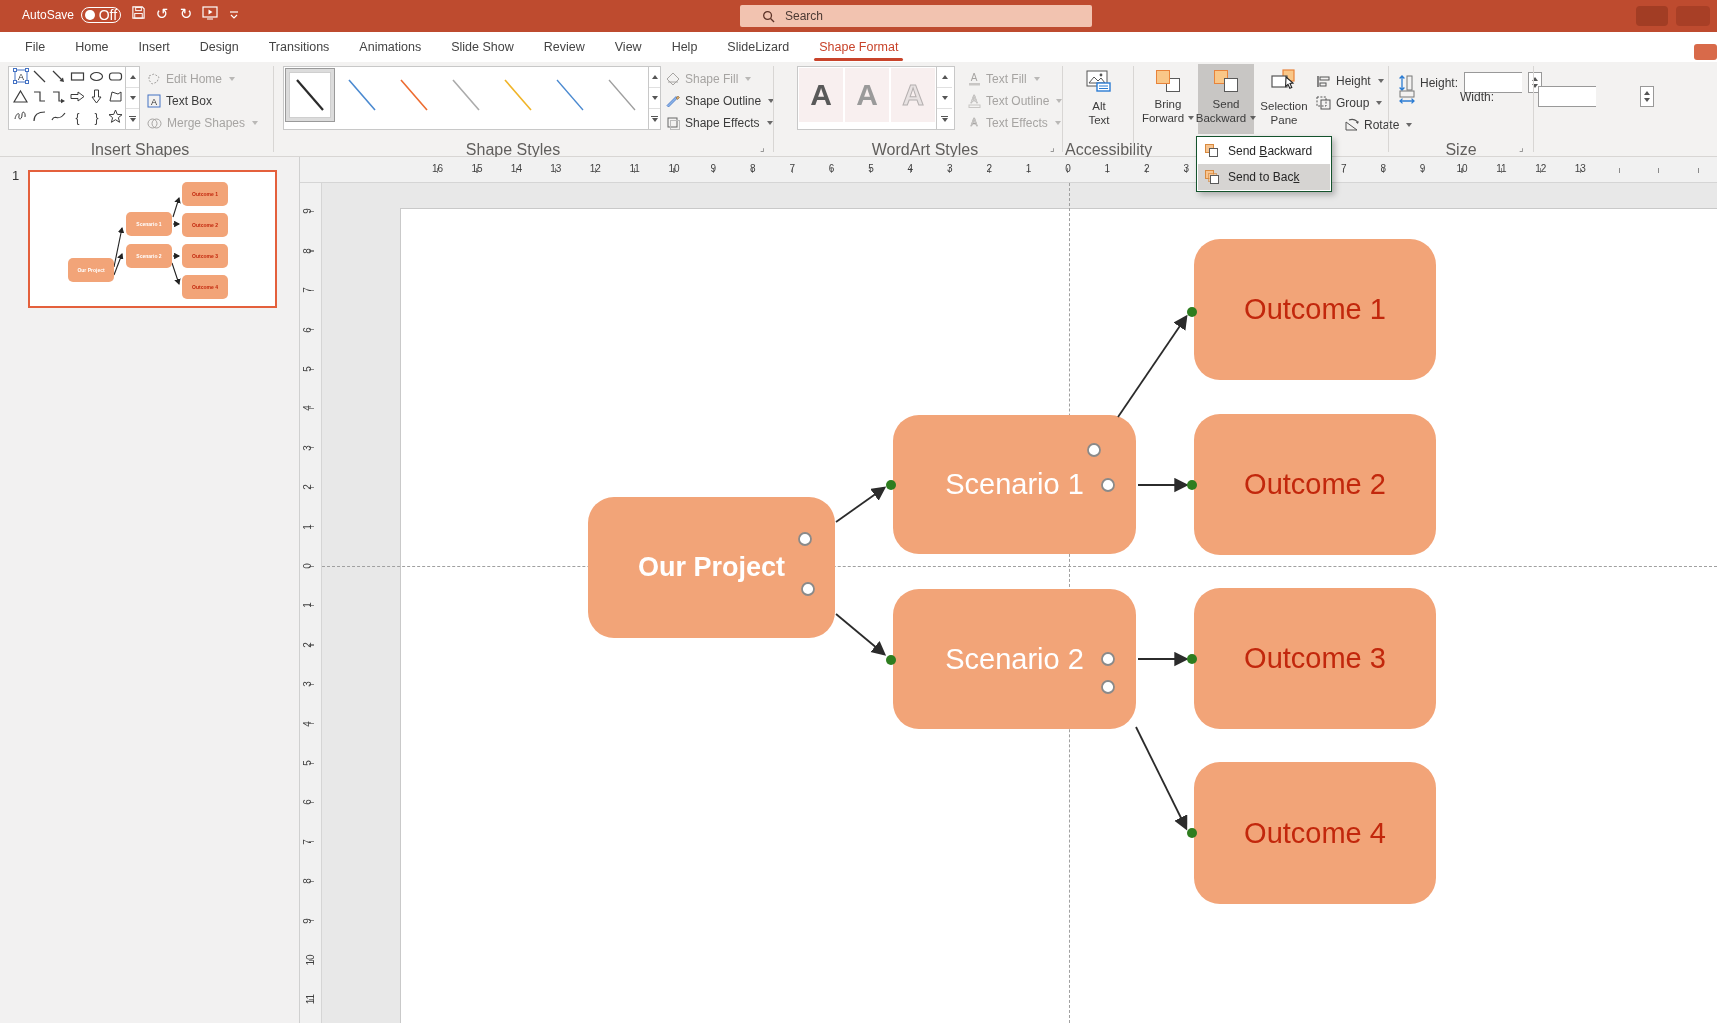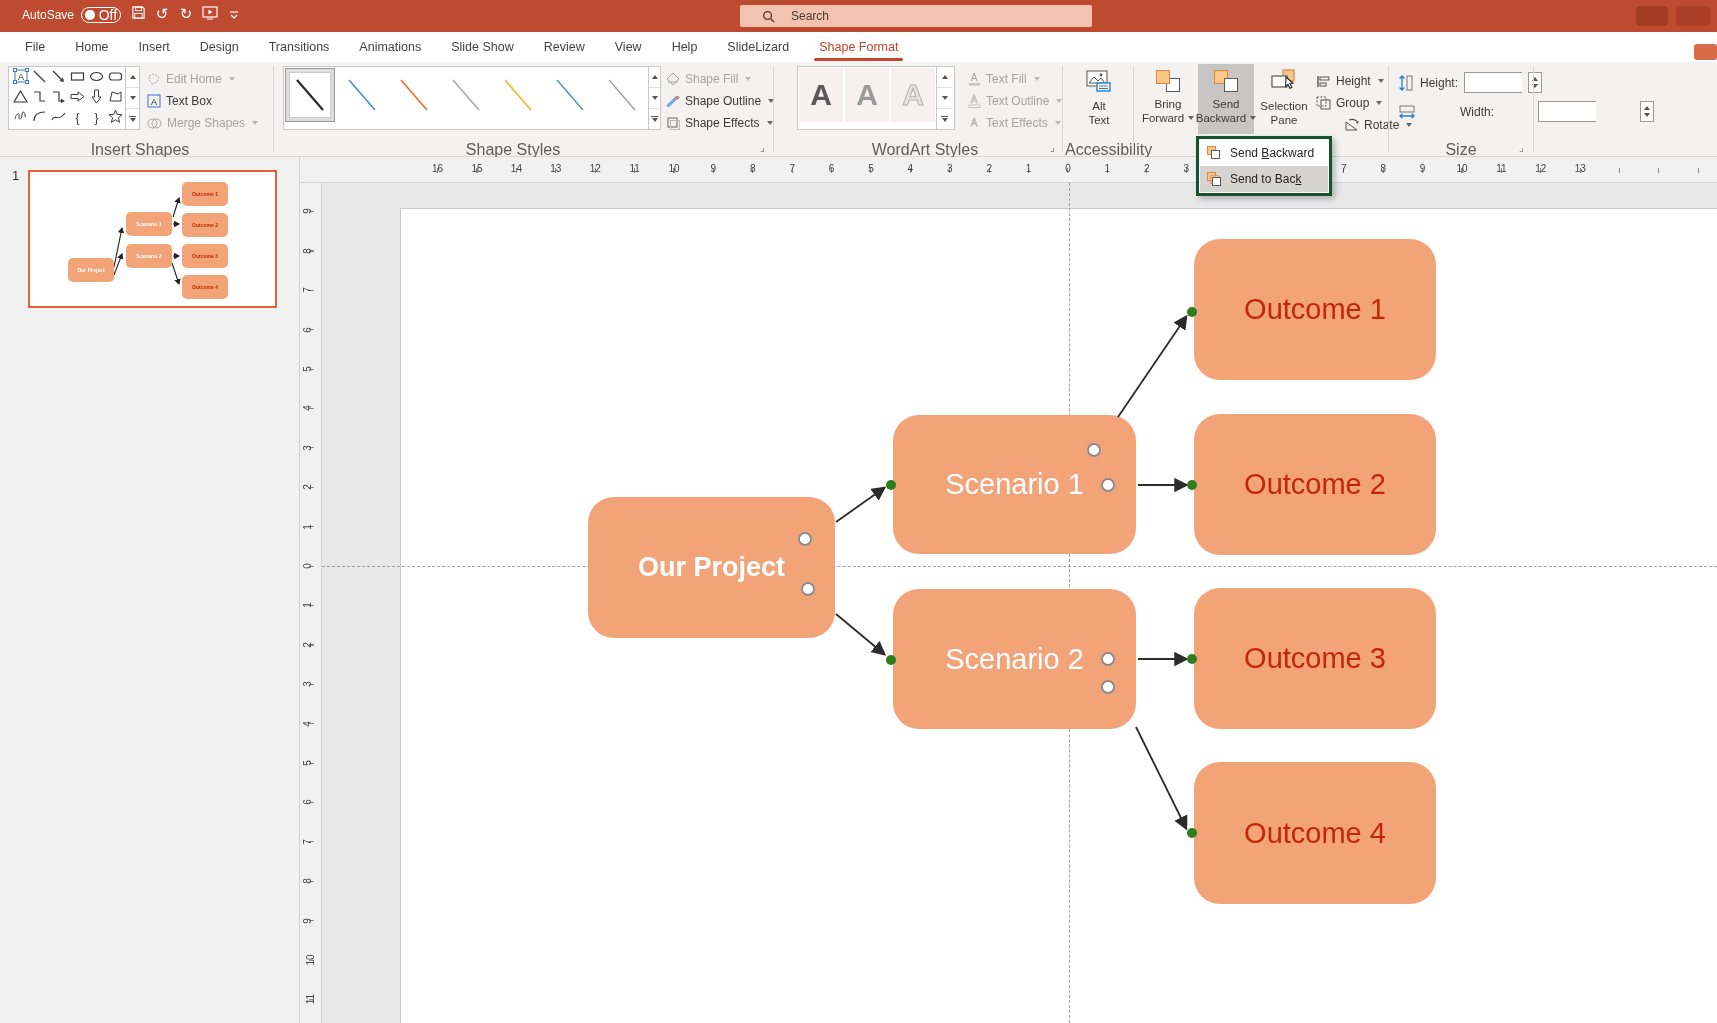--- a/index.html
+++ b/index.html
@@ -8,21 +8,21 @@
 
   
   .titlebar { position:absolute; left:0; top:0; width:1717px; height:32px; background:#BE4B2F; color:#fff; }
   .autosave { position:absolute; left:22px; top:7px; font-size:12px; display:flex; align-items:center; gap:7px; }
   .toggle { width:40px; height:16px; border:1px solid #fff; border-radius:8px; display:flex; align-items:center; padding:0 3px; gap:4px; cursor:default; }
   .knob { width:10px; height:10px; border-radius:50%; background:#fff; }
   .toggle-state { font-size:14px; }
   .qat { position:absolute; top:5px; display:flex; align-items:center; color:#fff; }
   .qat-icon { width:24px; text-align:center; font-size:15px; }
   .titlebar-title { position:absolute; left:0; right:0; top:8px; text-align:center; font-size:12.5px; }
-  .searchbox { position:absolute; left:740px; top:5px; width:352px; height:22px; background:#F2C3B0; border-radius:2px; display:flex; align-items:center; gap:16px; padding-left:22px; color:#4c3a34; font-size:12px; }
+  .searchbox { position:absolute; left:740px; top:5px; width:352px; height:22px; background:#F2C3B0; border-radius:2px; display:flex; align-items:center; gap:10px; padding-left:22px; color:#4c3a34; font-size:12px; }
   .winblob1 { position:absolute; left:1636px; top:6px; width:32px; height:20px; background:#A23D24; border-radius:4px; }
   .winblob2 { position:absolute; left:1676px; top:6px; width:34px; height:20px; background:#A83F26; border-radius:4px; }
 
   
   .tabrow { position:absolute; left:0; top:32px; width:1717px; height:30px; background:#FFFFFF; display:flex; align-items:center; padding-left:10px; }
   .tab { font-size:12.5px; color:#444; padding:7px 15px 8px 15px; position:relative; cursor:default; white-space:nowrap; }
   .tab.active { color:#C8432A; }
   .tab.active::after { content:""; position:absolute; left:10px; right:10px; bottom:1px; height:3px; background:#C8432A; border-radius:2px; }
   .tabrow-blob { position:absolute; left:1694px; top:44px; width:23px; height:16px; background:#D86A4A; border-radius:3px; }
 
@@ -64,21 +64,21 @@
   .layer-icon { position:relative; width:26px; height:24px; }
   .layer-icon .sq { position:absolute; width:14px; height:14px; }
   .sq.white { background:#fff; border:1.4px solid #5a5a5a; }
   .sq.orange { background:#F9C788; border:1.4px solid #E8833A; }
 
   .size-row { position:absolute; display:flex; align-items:center; gap:6px; font-size:12px; color:#3b3b3b; }
   .sizeinput { width:58px; height:21px; border:1px solid #999; border-right:none; background:#fff; font-size:11px; padding:0 4px; outline:none; }
   .spincol { width:14px; height:21px; border:1px solid #999; display:flex; flex-direction:column; align-items:center; justify-content:center; gap:3px; background:#fff; }
 
   
-  .ctxmenu { position:absolute; left:1196px; top:136px; width:136px; background:#fff; border:3px solid #14532d; box-shadow:3px 3px 6px rgba(0,0,0,.25); z-index:60; padding:1px; }
+  .ctxmenu { position:absolute; left:1196px; top:136px; width:136px; background:#fff; border:1px solid #14532d; box-shadow:3px 3px 6px rgba(0,0,0,.25); z-index:60; padding:1px; }
   .ctxitem { height:26px; display:flex; align-items:center; gap:8px; padding-left:6px; font-size:12px; color:#262626; cursor:default; }
   .ctxitem.hover { background:#D6D4D2; }
   .accel { text-decoration:underline; }
   .mini-layer { position:relative; width:16px; height:16px; }
   .mini-layer .msq { position:absolute; width:9px; height:9px; }
   .msq.o { background:#F7C490; border:1px solid #D88A3F; }
   .msq.w { background:#fff; border:1px solid #5a5a5a; }
 
   
   .slidepanel { position:absolute; left:0; top:157px; width:300px; height:866px; background:#F2F1F1; border-right:1px solid #D0D0D0; }
@@ -500,21 +500,21 @@
           <path d="M4 2v14M1.6 4.5L4 2l2.4 2.5M1.6 13.5L4 16l2.4-2.5" fill="none" stroke="#2B7CD3" stroke-width="1.3"></path>
           <rect x="9" y="2" width="5" height="14" fill="none" stroke="#777"></rect>
         </svg>
       <span>Height:</span>
       <input class="sizeinput" value="" style="">
       <span class="spincol">
           <span class="tri-up"></span>
           <span class="tri-down"></span>
         </span>
     </div>
-    <div class="size-row" style="left:1398px; top:39px;gap:44px;">
+    <div class="size-row" style="left:1398px; top:24px;gap:44px;">
       <svg width="18" height="16" viewBox="0 0 18 16">
           <rect x="2" y="2" width="14" height="6" fill="none" stroke="#777"></rect>
           <path d="M2 12h14M4.5 9.6L2 12l2.5 2.4M13.5 9.6L16 12l-2.5 2.4" fill="none" stroke="#2B7CD3" stroke-width="1.3"></path>
         </svg>
       <span>Width:</span>
       <input class="sizeinput" value="" style="">
       <span class="spincol">
           <span class="tri-up"></span>
           <span class="tri-down"></span>
         </span>

